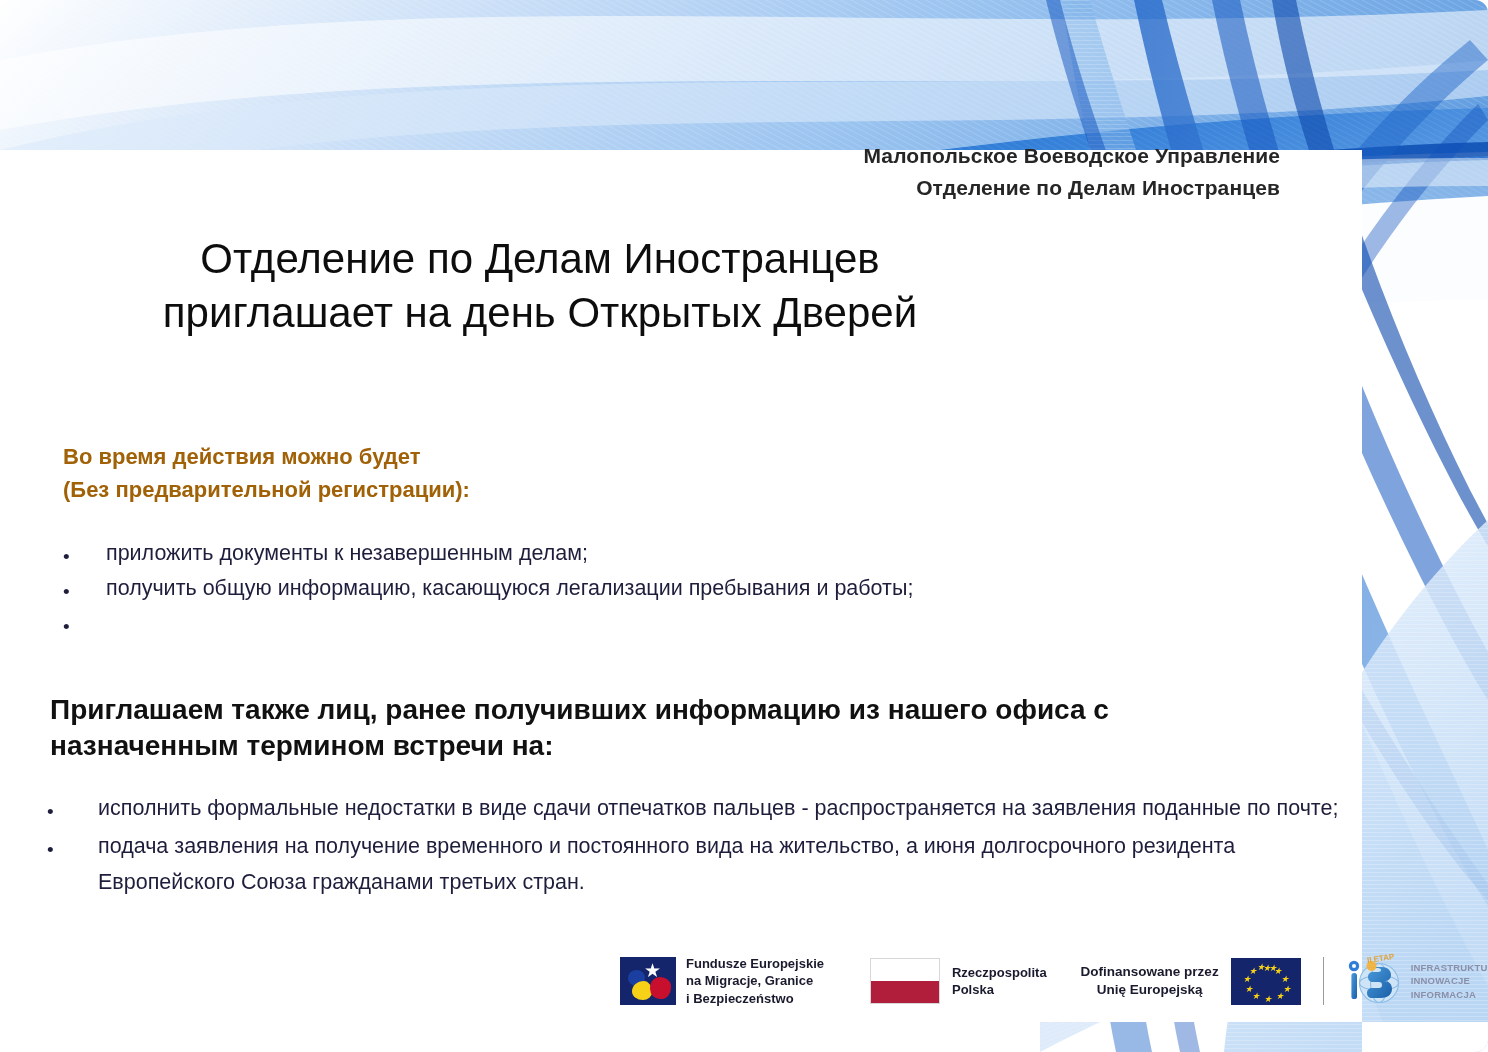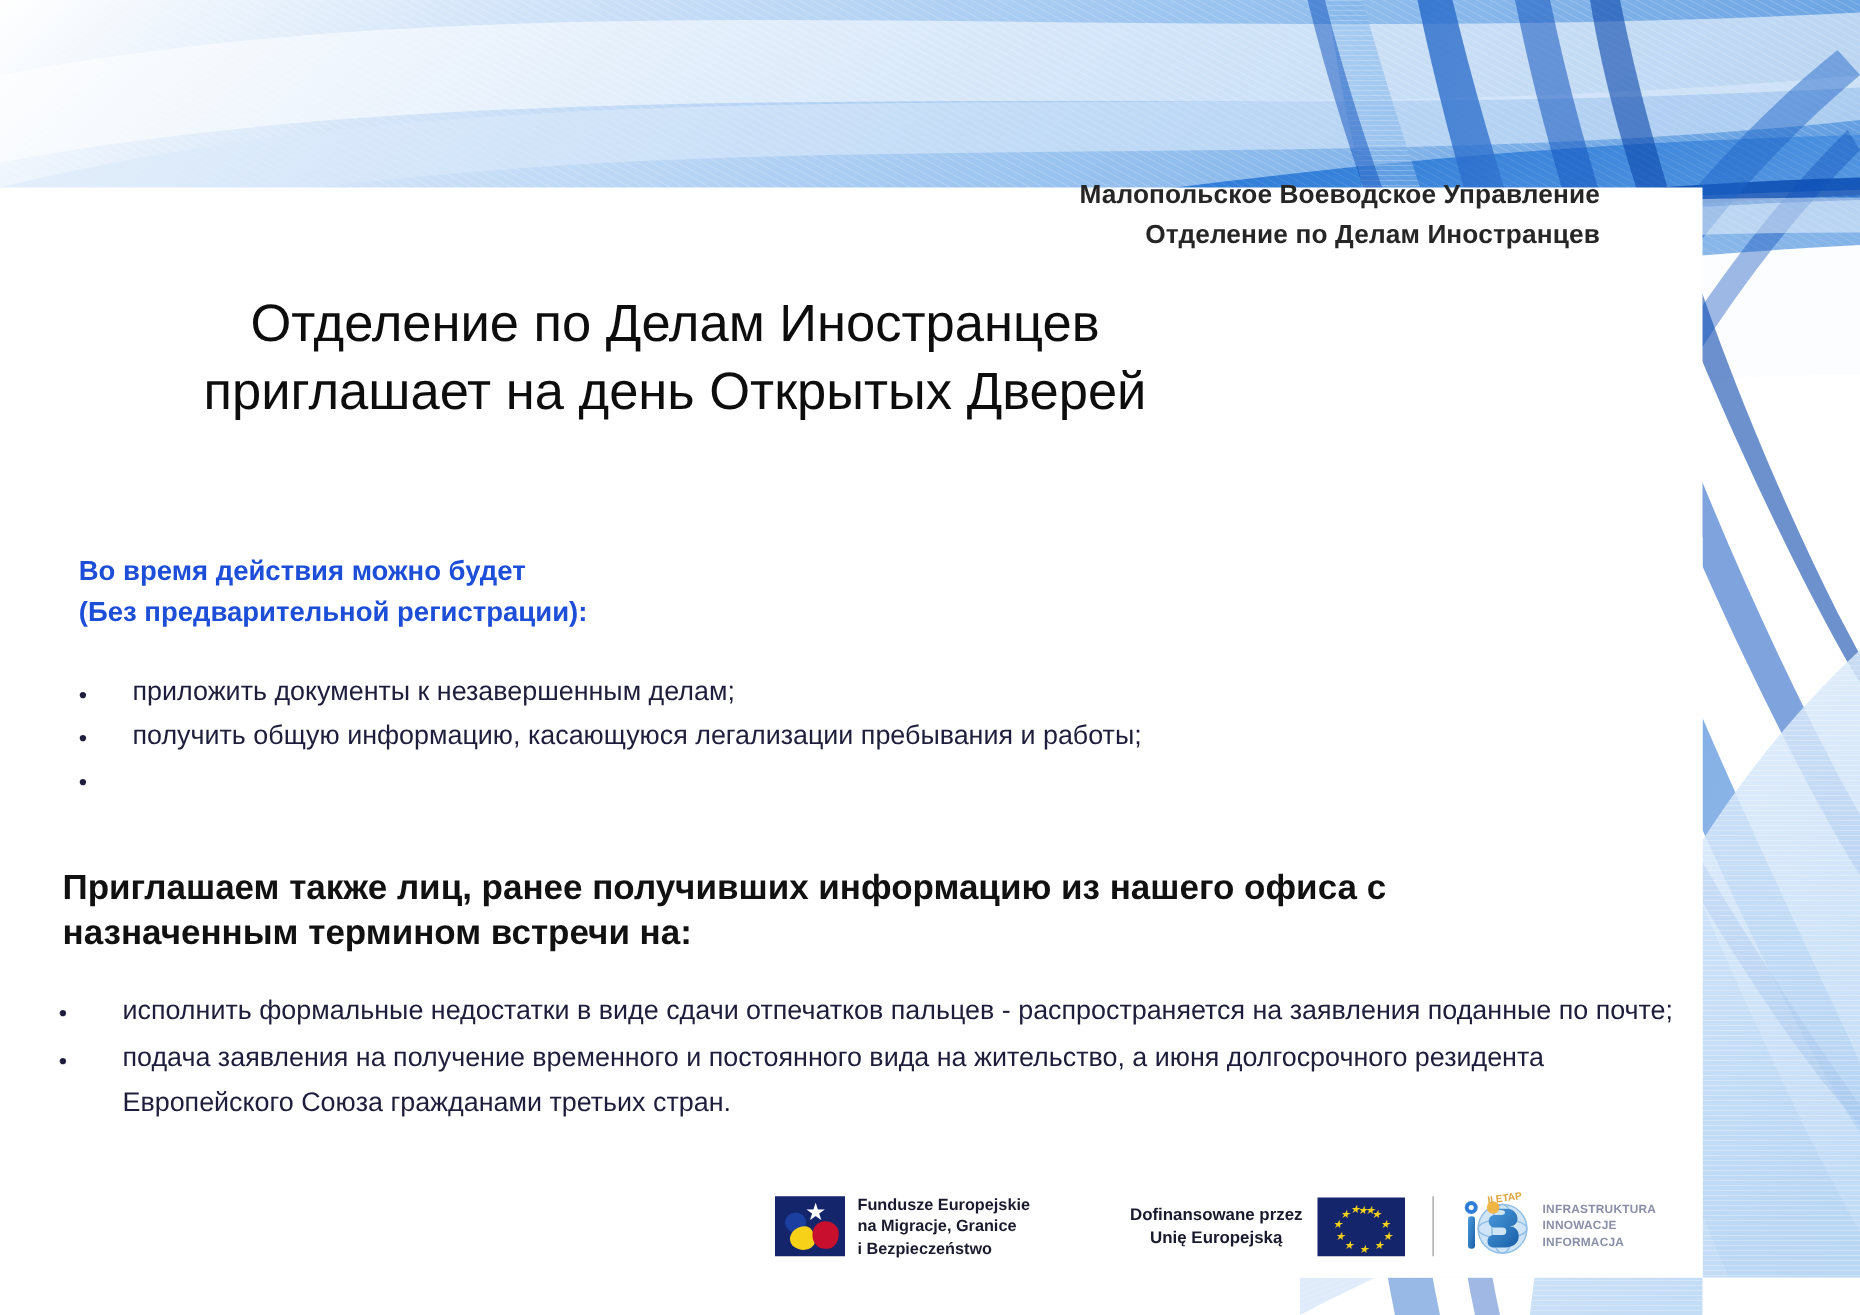--- a/index.html
+++ b/index.html
@@ -4,20 +4,21 @@
 <title>INFO.OPT</title>
 <style>
   html,body{margin:0;padding:0;background:#ffffff;}
   body{font-family:"Liberation Sans",sans-serif;}
 
   #poster{
     position:relative;
     width:1488px;height:1052px;
     overflow:hidden;
     background:#ffffff;
+    border-radius:13px;
   }
 
   
   #bg{position:absolute;inset:0;z-index:0;}
   #bg svg{display:block;width:1488px;height:1052px;}
 
   
   #plate{
     position:absolute;left:0;top:150px;
     width:1362px;height:872px;
@@ -54,21 +55,21 @@
     position:absolute;left:850px;top:372px;width:360px;
     text-align:center;
     font-weight:bold;font-size:32px;line-height:1.52;
     color:#2e3a8c;
   }
 
   
   .lead{
     position:absolute;left:63px;top:440px;width:640px;
     font-weight:bold;font-size:22px;line-height:1.52;
-    color:#1d4ed8;
+    color:#a16207;
   }
 
   
   ul.blist{list-style:none;margin:0;padding:0;}
   ul.blist li{
     position:relative;
     padding-left:0;
     color:#1e1e3c;
   }
   .bullet{
@@ -338,20 +339,27 @@
         </div>
         <div class="logo-text">
           <div>Fundusze Europejskie</div>
           <div>na Migracje, Granice</div>
           <div>i Bezpieczeństwo</div>
         </div>
       </div>
 
       <div class="sep-pad"></div>
 
+      <div class="logo">
+        <div class="pl-flag"></div>
+        <div class="logo-text reg">
+          <div>Rzeczpospolita</div>
+          <div>Polska</div>
+        </div>
+      </div>
 
       <div class="sep-pad-s"></div>
 
       <div class="logo">
         <div class="dofin-text">
           <div>Dofinansowane przez</div>
           <div>Unię Europejską</div>
         </div>
         <div class="eu-flag">
           <i style="left:32px;top:6px;">★</i>

